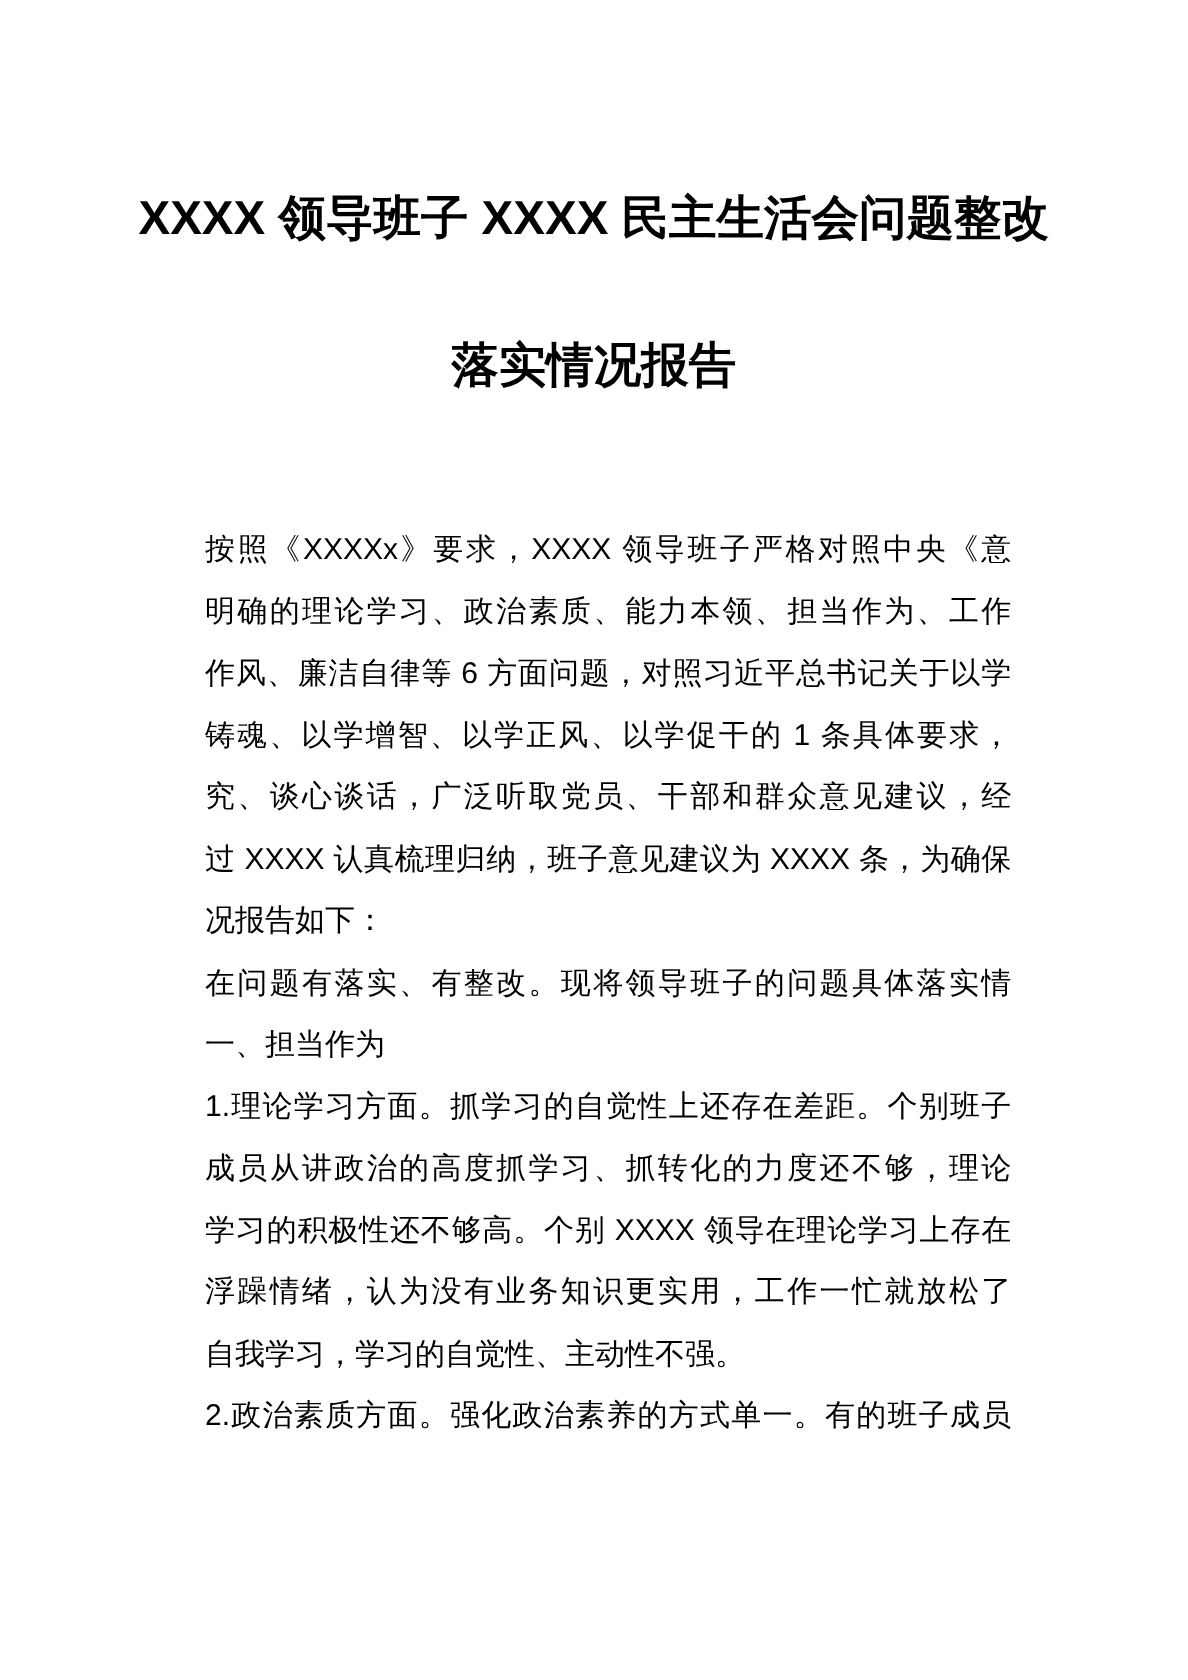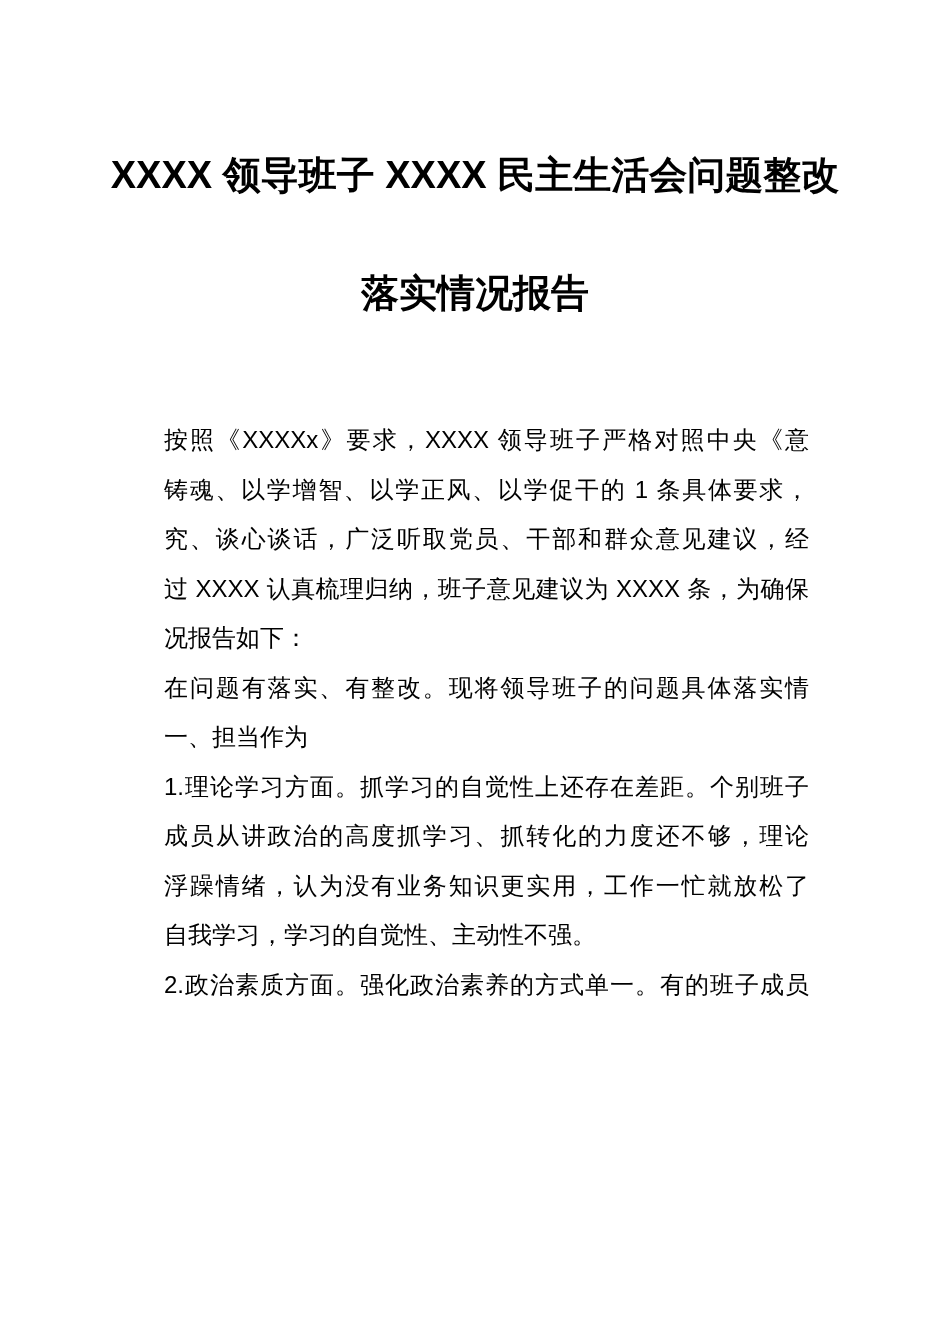--- a/index.html
+++ b/index.html
@@ -54,25 +54,28 @@
   }
 </style>
 </head>
 <body>
 
 <div class="page">
   <div class="doc-title-line l1">XXXX 领导班子 XXXX 民主生活会问题整改</div>
   <div class="doc-title-line l2">落实情况报告</div>
   <div class="doc-body">
       <div class="body-line just">按照《XXXXx》要求，XXXX 领导班子严格对照中央《意见》</div>
+      <div class="body-line just">明确的理论学习、政治素质、能力本领、担当作为、工作</div>
+      <div class="body-line just">作风、廉洁自律等 6 方面问题，对照习近平总书记关于以学</div>
       <div class="body-line just">铸魂、以学增智、以学正风、以学促干的 1 条具体要求，</div>
       <div class="body-line just">究、谈心谈话，广泛听取党员、干部和群众意见建议，经</div>
       <div class="body-line just">过 XXXX 认真梳理归纳，班子意见建议为 XXXX 条，为确保存</div>
       <div class="body-line left">况报告如下：</div>
       <div class="body-line just">在问题有落实、有整改。现将领导班子的问题具体落实情</div>
       <div class="body-line left">一、担当作为</div>
       <div class="body-line just">1.理论学习方面。抓学习的自觉性上还存在差距。个别班子</div>
       <div class="body-line just">成员从讲政治的高度抓学习、抓转化的力度还不够，理论</div>
+      <div class="body-line just">学习的积极性还不够高。个别 XXXX 领导在理论学习上存在</div>
       <div class="body-line just">浮躁情绪，认为没有业务知识更实用，工作一忙就放松了</div>
       <div class="body-line left">自我学习，学习的自觉性、主动性不强。</div>
       <div class="body-line just">2.政治素质方面。强化政治素养的方式单一。有的班子成员</div>
     </div>
 </div>
 
 </body></html>

